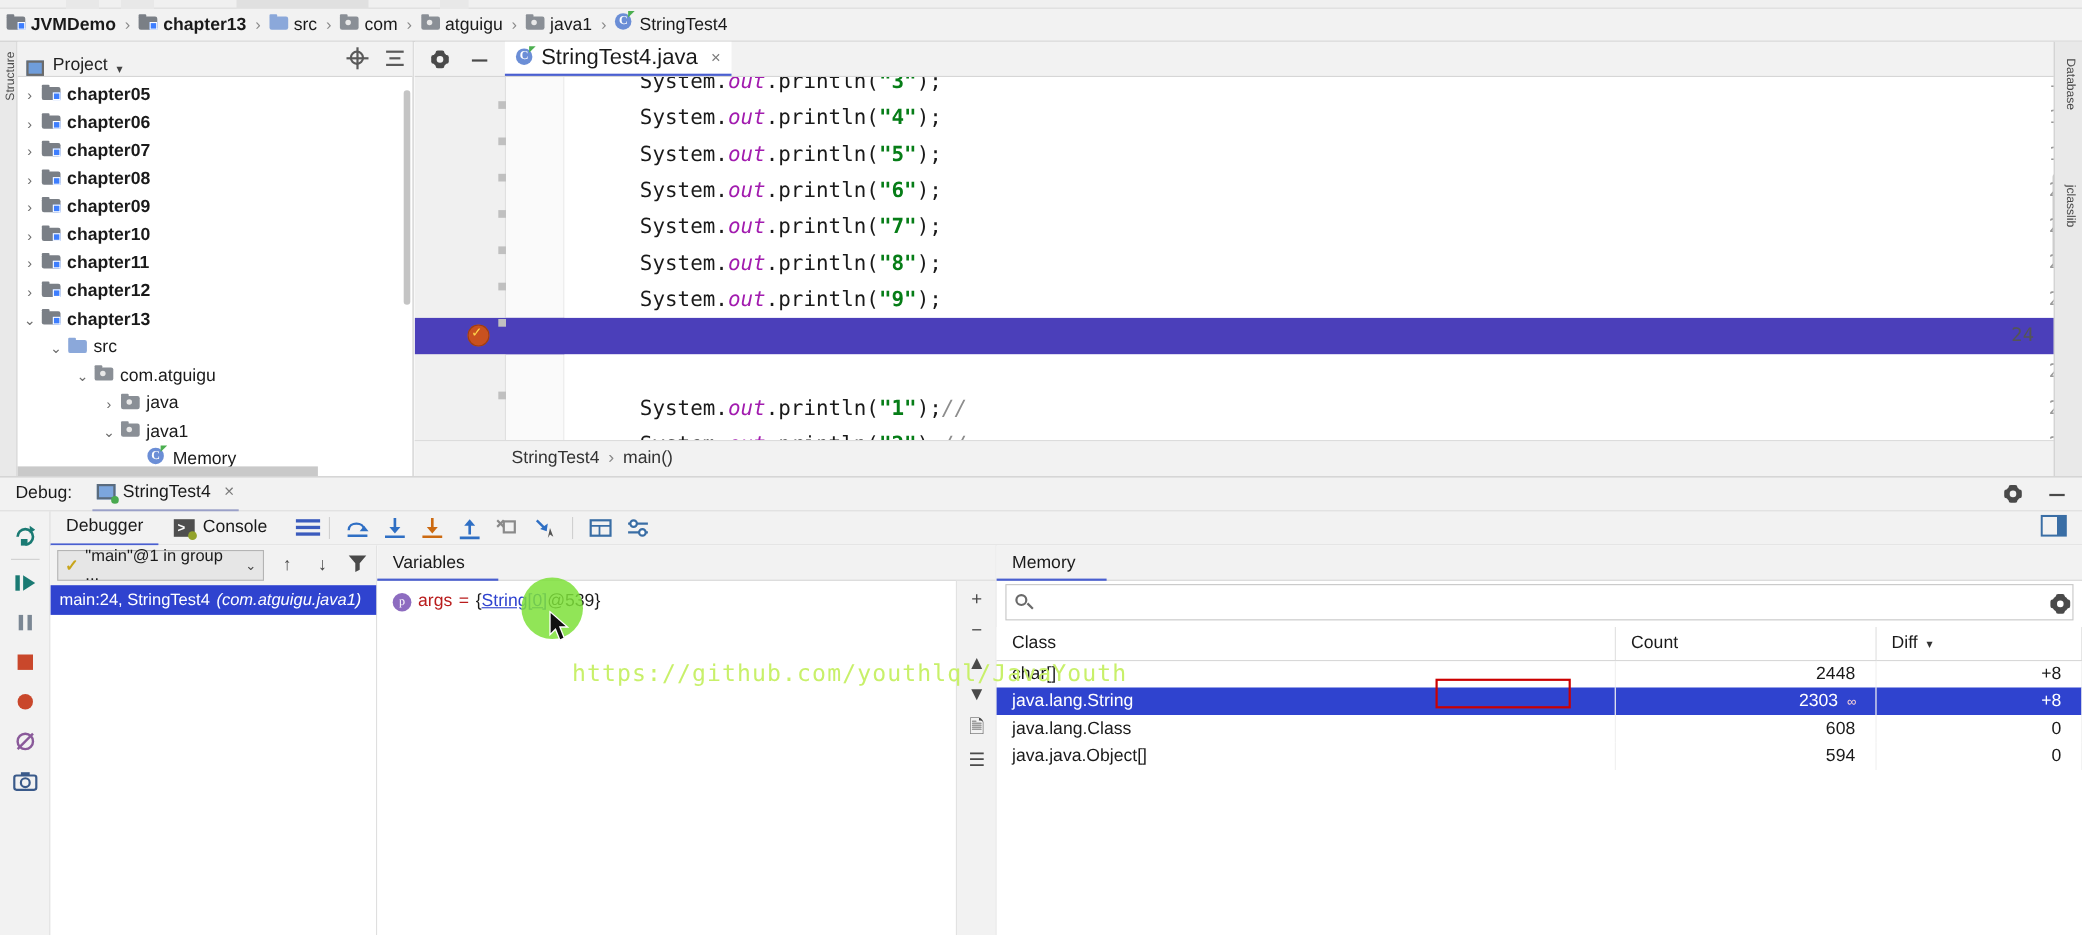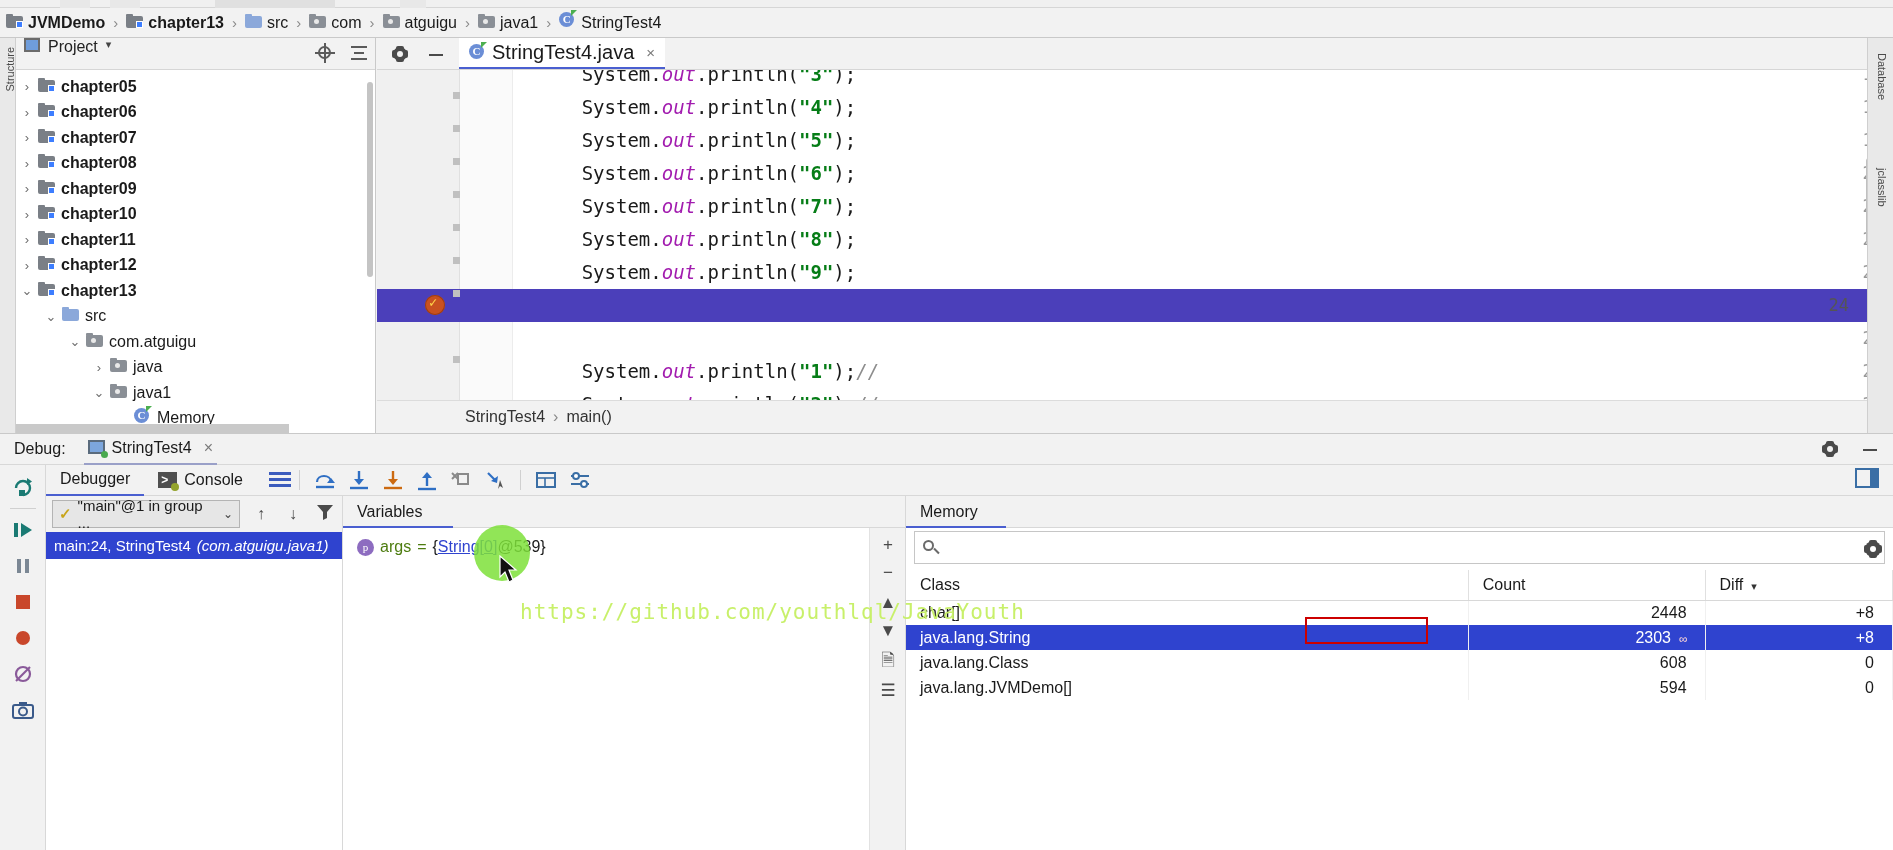--- a/index.html
+++ b/index.html
@@ -59,21 +59,21 @@
     position:absolute; left:-18px; top:20px; width:55px;
     transform:rotate(-90deg); transform-origin:center;
     font-size:11px; color:#4a4a4a; letter-spacing:0;
   }
   .proj-panel {
     position:absolute; left:16px; top:38px; width:360px; height:395px;
     background:#fff; border-right:1px solid #c9c9c9;
   }
   .proj-header {
     height:32px; background:#f2f2f2; border-bottom:1px solid #d6d6d6;
-    display:flex; align-items:flex-start; padding:0 8px; position:relative;
+    display:flex; align-items:flex-end; padding:0 8px; position:relative;
   }
   .proj-header .ph-icon { width:16px; height:14px; border:2px solid #6b6b6b; background:#6f9ddb; margin-right:8px; }
   .proj-header .ph-title { font-size:16px; color:#222; }
   .proj-header .ph-caret { margin-left:8px; font-size:11px; color:#444; }
   .ph-btns { position:absolute; right:6px; top:5px; display:flex; gap:14px; align-items:center; }
   .ph-btns .b { width:20px; height:20px; position:relative; }
   .icon-locate .o { position:absolute; left:3px; top:3px; width:13px; height:13px; border:2px solid #5a5a5a; border-radius:50%; }
   .icon-locate .h { position:absolute; left:0px; top:9px; width:20px; height:2px; background:#5a5a5a; }
   .icon-locate .v { position:absolute; left:9px; top:0px; width:2px; height:20px; background:#5a5a5a; }
   .icon-collapse .l { position:absolute; left:2px; height:2px; background:#5a5a5a; }
@@ -189,21 +189,21 @@
     height:27px; display:flex; align-items:center; padding-left:8px;
     background:#2f43cf; color:#fff; font-size:15px; white-space:nowrap;
   }
   .frame-row .pkg { font-style:italic; margin-left:6px; }
 
   .vars-col { position:absolute; left:297px; top:0; width:563px; height:354px; border-right:1px solid #d8d8d8; background:#fff; }
   .vars-body { position:relative; height:322px; }
   .var-row { display:flex; align-items:center; gap:6px; padding:10px 0 0 14px; font-size:16px; white-space:nowrap; }
   .icon-p { width:17px; height:17px; border-radius:50%; background:#8d6cc0; color:#fff; font-size:11px;
       text-align:center; line-height:17px; font-family:"Liberation Serif",serif; }
-  .var-name { color:#4d7c0f; }
+  .var-name { color:#b91c1c; }
   .var-ref { color:#1a1a1a; }
   .var-ref .lnk { color:#2f43cf; text-decoration:underline; }
   .vars-side { position:absolute; right:0; top:0; width:36px; height:322px; background:#f2f2f2; border-left:1px solid #e2e2e2; }
   .vs-btn { position:absolute; left:7px; width:22px; height:22px; text-align:center; line-height:22px; color:#4a4a4a; font-size:17px; }
 
   .mem-col { position:absolute; left:860px; top:0; width:987px; height:354px; background:#fff; }
   .mem-search {
     height:33px; margin:3px 8px 0 8px; border:1px solid #c6c6c6; background:#fff;
     display:flex; align-items:center; padding:0 8px; gap:8px;
   }
@@ -712,21 +712,21 @@
               <td>java.lang.String</td>
               <td class="num">2303<span class="inf-badge">∞</span></td>
               <td class="num">+8</td>
             </tr>
             <tr class="">
               <td>java.lang.Class</td>
               <td class="num">608</td>
               <td class="num">0</td>
             </tr>
             <tr class="">
-              <td>java.lang.JVMDemo[]</td>
+              <td>java.java.Object[]</td>
               <td class="num">594</td>
               <td class="num">0</td>
             </tr>
           </tbody>
       </table>
       <div class="redbox" id="red-box" style="left: 399px; top: 121px; width: 123px; height: 27px;"></div>
     </div>
   </div>
 
   <div class="watermark" style="left:520px;top:600px;">https://github.com/youthlql/JavaYouth</div>

